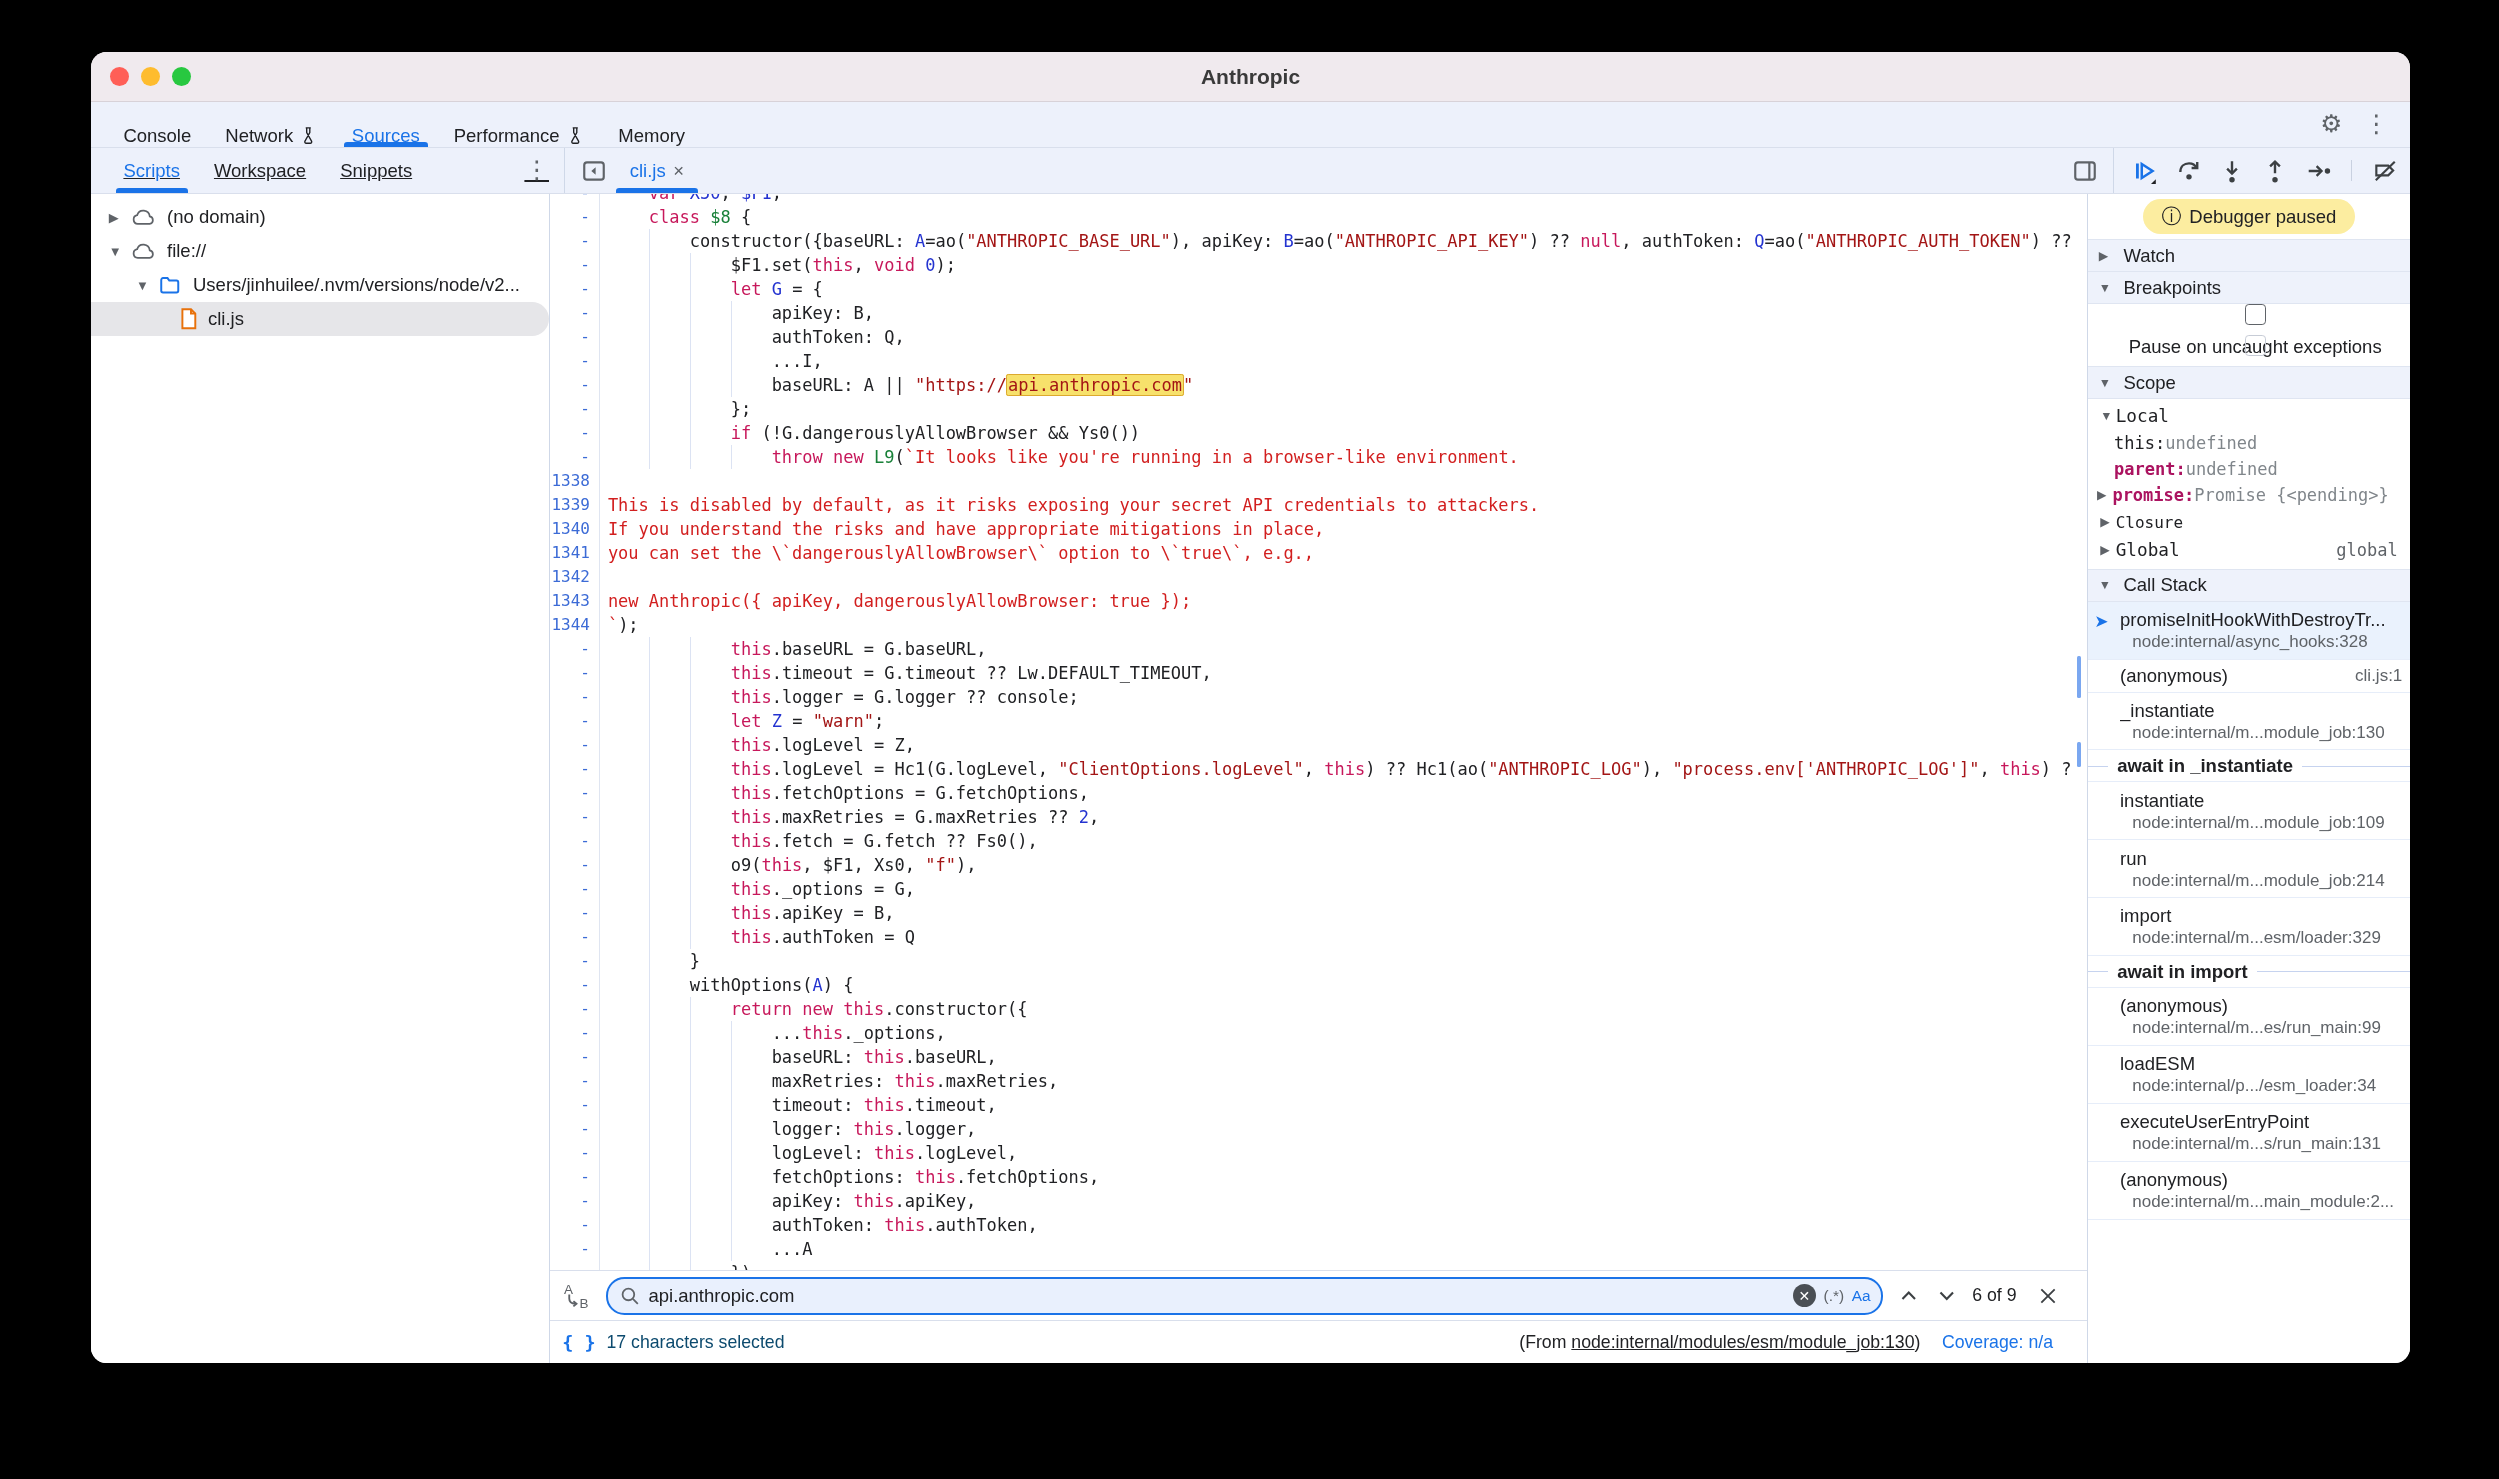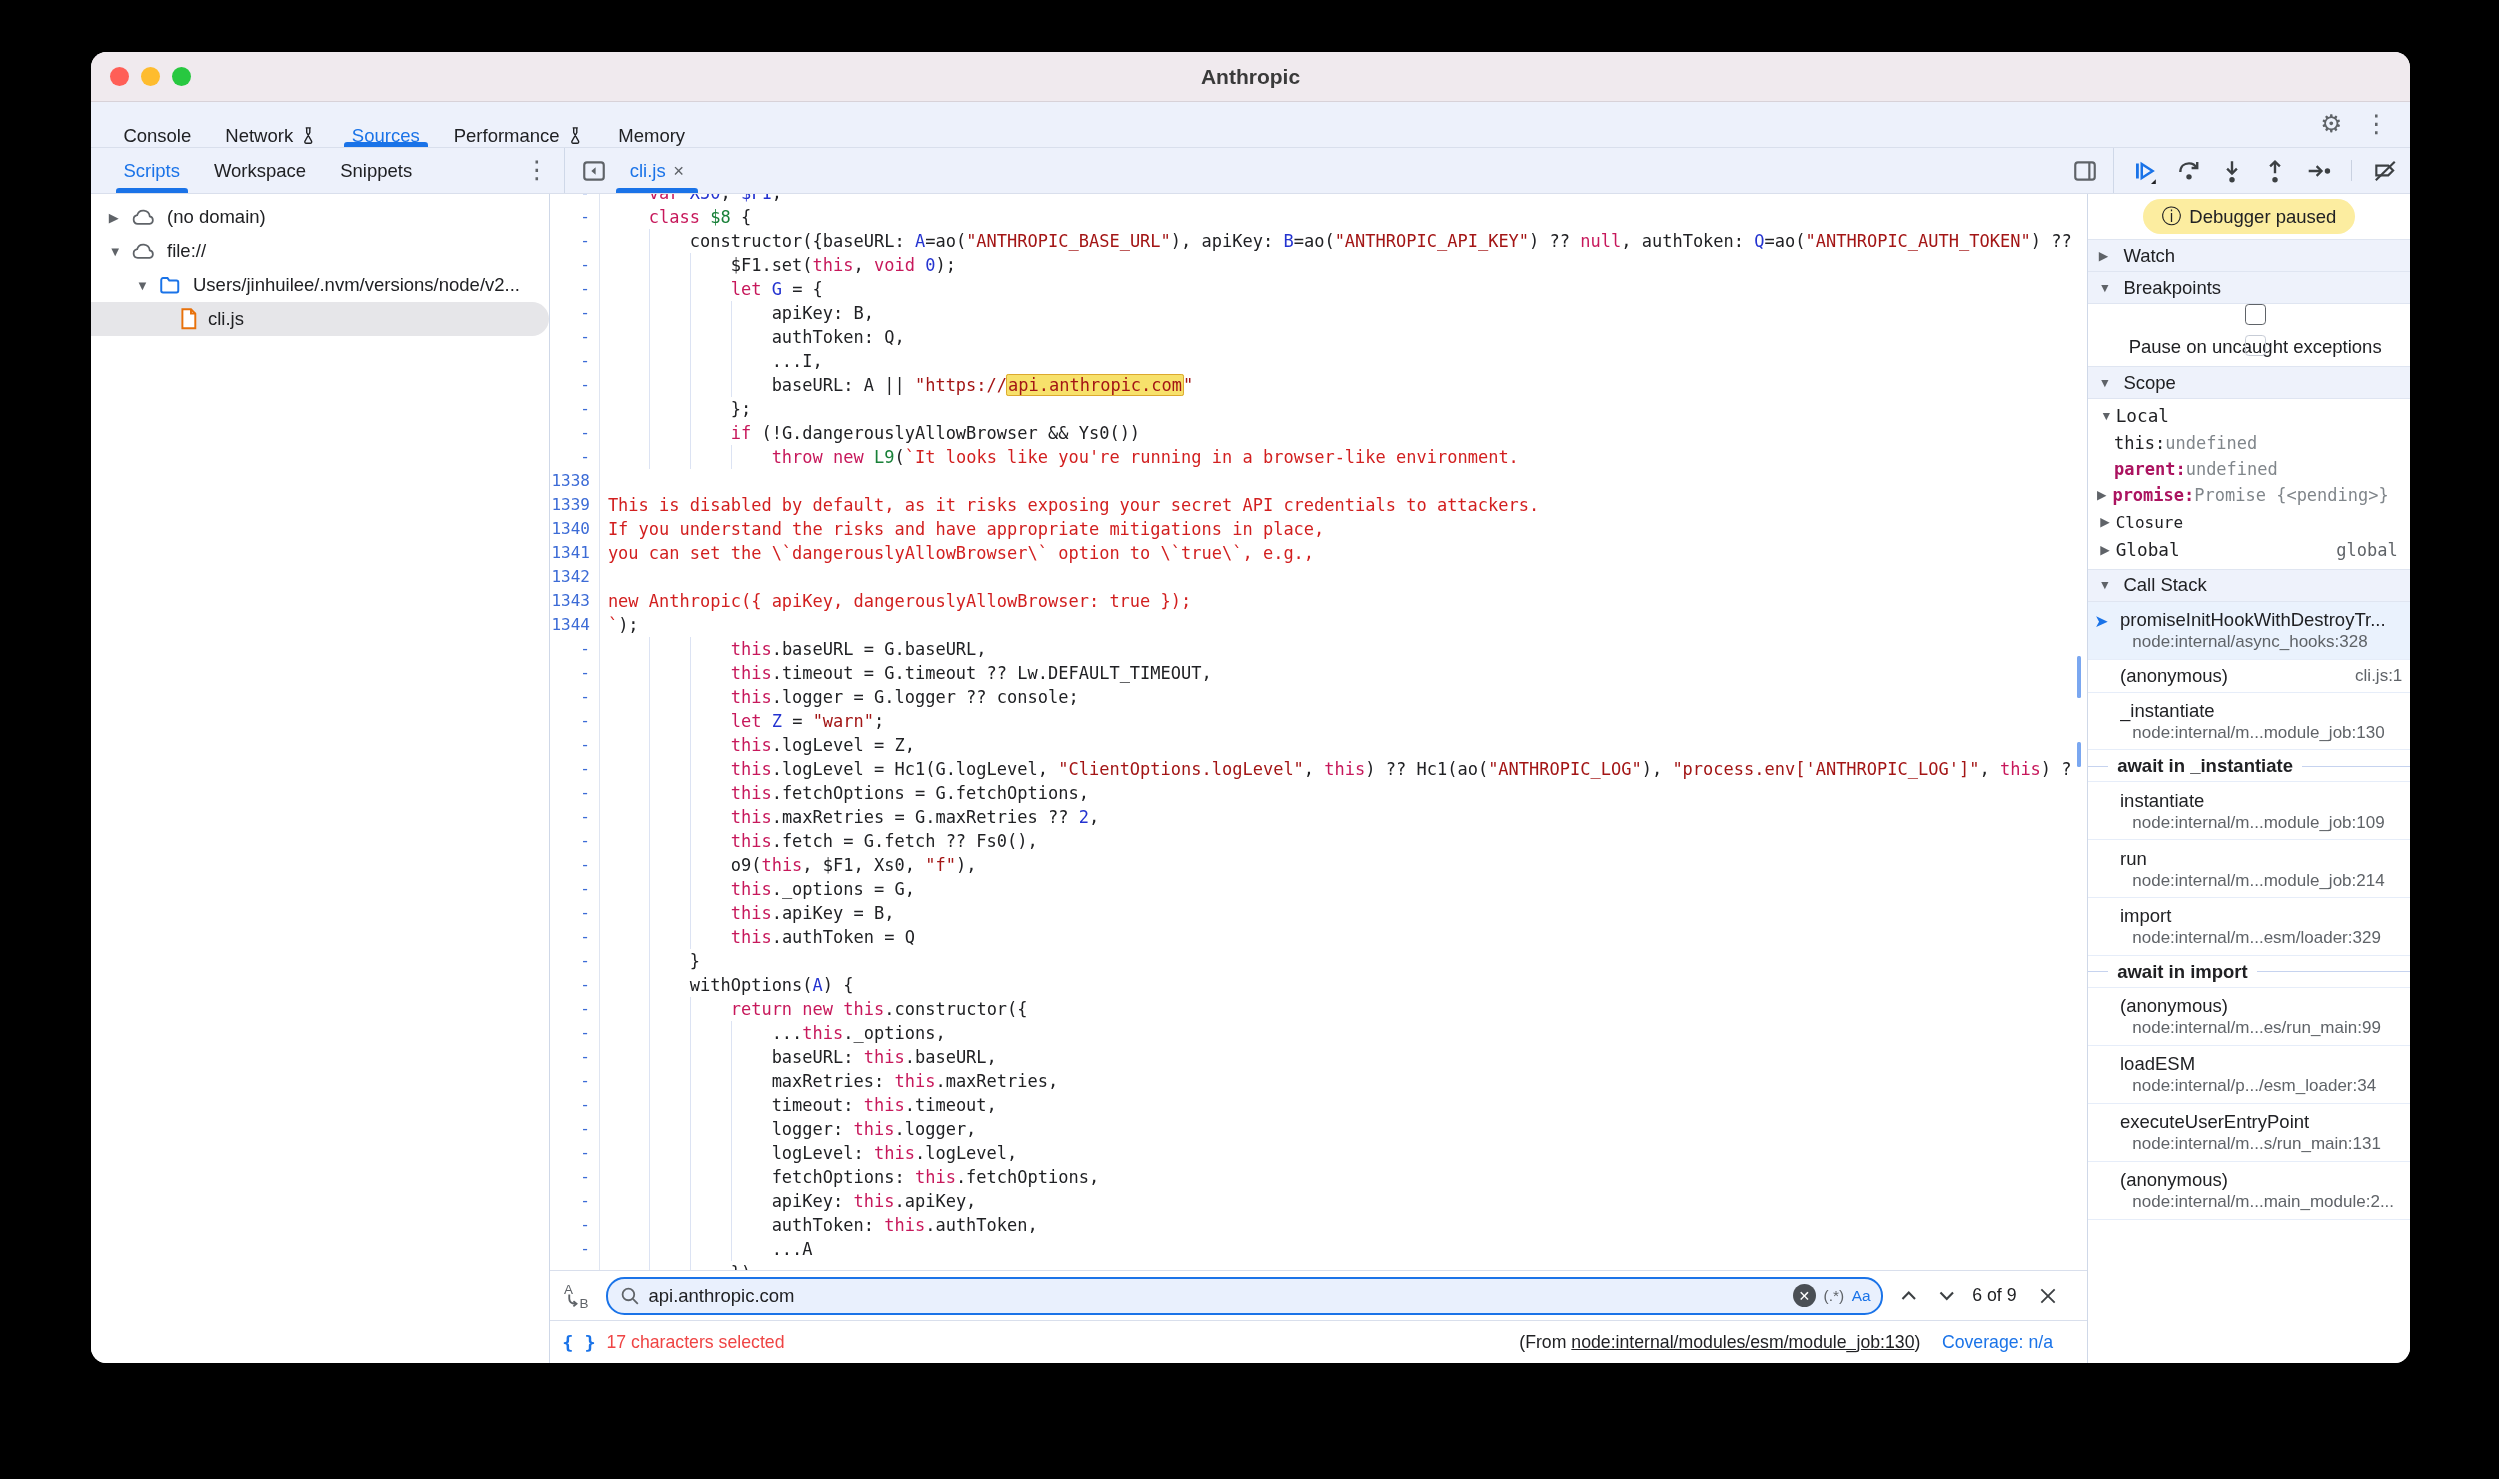--- a/index.html
+++ b/index.html
@@ -19,21 +19,21 @@
   .tabsrow{height:45px;background:#edf1fb;border-bottom:0.8px solid #d9dfec;display:flex;
            align-items:stretch;padding-left:15.4px;flex:none;}
   .mtab{display:flex;align-items:center;gap:6.2px;padding:0 17px;font-size:18.5px;position:relative;cursor:default;}
   .mtab.active{color:#1a73e8;}
   .mtab.active::after{content:"";position:absolute;left:9.2px;right:9.2px;bottom:0;height:4.6px;
                       background:#1a73e8;border-radius:3.1px 3.1px 0 0;}
   .tabsrow-right{margin-left:auto;display:flex;align-items:center;gap:21.5px;padding-right:21.5px;}
   .toolglyph{font-size:24.6px;color:#5f6368;line-height:1;}
   
   .subrow{height:45px;background:#edf1fb;border-bottom:0.8px solid #d9dfec;display:flex;flex:none;}
-  .sub-left{width:458px;flex:none;border-right:0.8px solid #cfd8e8;display:flex;align-items:stretch;padding-left:15.4px;}
+  .sub-left{width:458px;flex:none;border-right:0.8px solid #cfd8e8;display:flex;align-items:stretch;padding-left:15.4px;text-decoration:underline;}
   .sub-left .spacer{flex:1}
   .kebab{display:flex;align-items:center;padding-right:15.4px;}
   .sub-mid{width:1537px;flex:none;border-right:0.8px solid #cfd8e8;display:flex;align-items:stretch;padding-left:10.8px;position:relative;}
   .icobtn{display:flex;align-items:center;justify-content:center;width:35px;}
   .etab{display:flex;align-items:center;gap:7.7px;padding:0 18.5px;position:relative;}
   .etab .fname{color:#1a73e8;font-size:18.5px;}
   .etab .close{color:#5f6368;font-size:18.5px;}
   .etab::after{content:"";position:absolute;left:4.6px;right:4.6px;bottom:0;height:4.6px;background:#1a73e8;border-radius:3.1px 3.1px 0 0;}
   .sub-mid-right{margin-left:auto;display:flex;align-items:center;padding-right:10.8px;}
   .sub-right{flex:1;display:flex;align-items:center;gap:15.4px;padding-left:17px;}
@@ -70,21 +70,21 @@
   .clearbtn{width:23px;height:23px;border-radius:50%;background:#4a4f55;color:#fff;display:flex;
             align-items:center;justify-content:center;font-size:14px;flex:none;}
   .regexlbl{font-size:15.4px;color:#5f6368;flex:none;}
   .caselbl{font-size:15.4px;color:#1a73e8;flex:none;}
   .navbtn{display:flex;align-items:center;justify-content:center;width:26px;height:26px;}
   .results{font-size:17.7px;color:#202124;white-space:nowrap;}
   
   .statusrow{height:42px;border-top:0.8px solid #d9dfec;display:flex;align-items:center;
              padding:0 34px 0 12.3px;background:#fff;font-size:17.7px;flex:none;}
   .braces{color:#1a73e8;font-weight:bold;font-family:"DejaVu Sans Mono",monospace;font-size:18.5px;margin-right:10.8px;}
-  .seltext{color:#ef4444;}
+  .seltext{color:#0c4a6e;}
   .status-right{margin-left:auto;display:flex;align-items:center;gap:21.5px;white-space:nowrap;}
   .fromlink{text-decoration:underline;}
   .coverage{color:#1a73e8;}
   
   .rightpanel{flex:1;background:#fff;overflow:hidden;display:flex;flex-direction:column;}
   .pillwrap{height:45px;display:flex;align-items:center;justify-content:center;flex:none;}
   .pill{background:#fceda0;border-radius:18.5px;height:35px;display:flex;align-items:center;gap:7.7px;
         padding:0 18.5px;font-size:18.5px;color:#202124;}
   .pill .info{font-size:20px;}
   .secthead{height:31px;background:#eef2fb;border-top:0.8px solid #dfe5f1;border-bottom:0.8px solid #dfe5f1;

